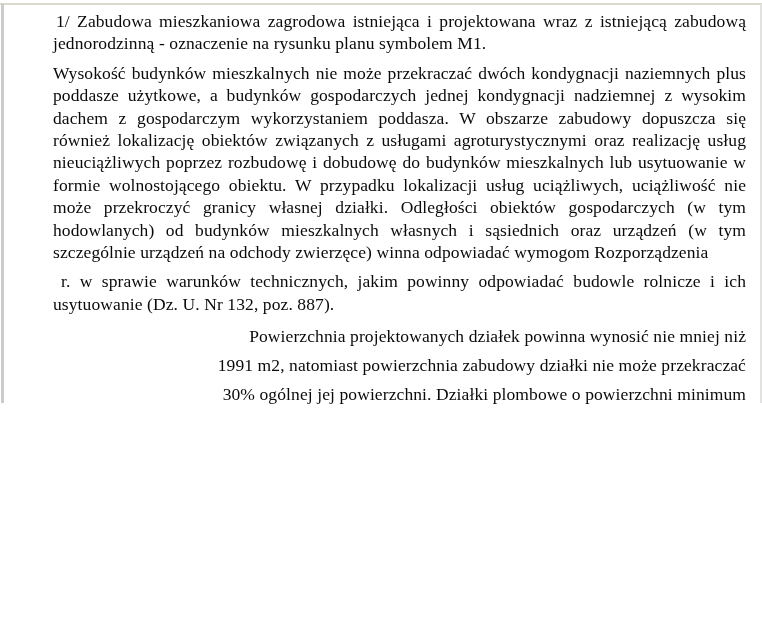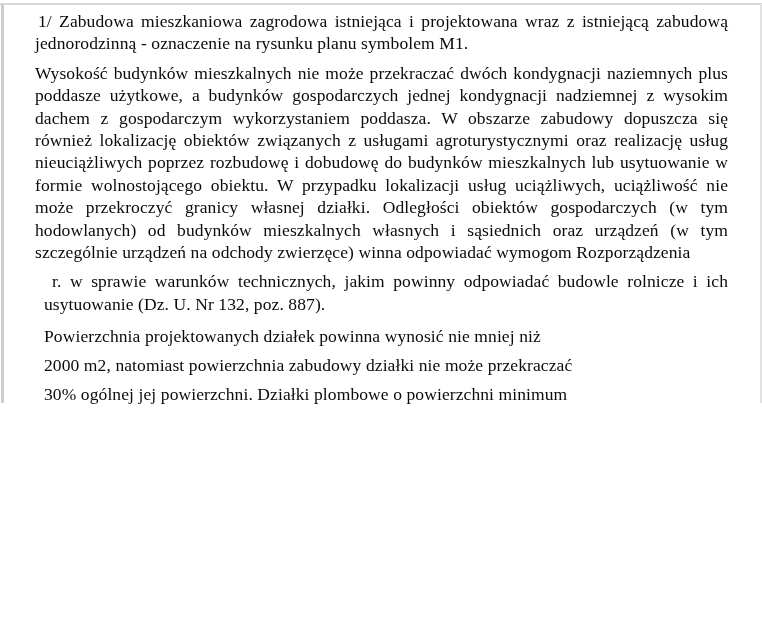--- a/index.html
+++ b/index.html
@@ -29,62 +29,62 @@
     background: #cccccc;
   }
   .scan-border-right {
     position: absolute;
     right: 0; top: 4px;
     width: 2px; height: 399px;
     background: #e2e2e0;
   }
   .page-text {
     position: absolute;
-    left: 35px;
+    left: 53px;
     top: 10px;
     width: 693px;
     font-size: 17.5px;
     line-height: 22.4px;
     letter-spacing: 0.1px;
   }
   .para {
     margin: 0 0 7px 0;
     text-align: justify;
     text-align-last: left;
   }
   .para-lead {
     text-indent: 3px;
   }
   .para-hanging {
-    margin-left: 9px;
     text-indent: 8px;
   }
   .spaced-block {
     margin-left: 9px;
     margin-top: 3px;
   }
   .spaced-line {
     line-height: 29px;
     white-space: nowrap;
+    text-align: right;
   }
 </style>
 </head>
 <body>
 
 <div class="scan-border-top"></div>
 <div class="scan-border-left"></div>
 <div class="scan-border-right"></div>
 
 <div class="page-text">
   <p class="para para-lead">1/ Zabudowa mieszkaniowa zagrodowa istniejąca i projektowana wraz z istniejącą zabudową jednorodzinną - oznaczenie na rysunku planu symbolem M1.</p>
 
 
   <p class="para">Wysokość budynków mieszkalnych nie może przekraczać dwóch kondygnacji naziemnych plus poddasze użytkowe, a budynków gospodarczych jednej kondygnacji nadziemnej z wysokim dachem z gospodarczym wykorzystaniem poddasza. W obszarze zabudowy dopuszcza się również lokalizację obiektów związanych z usługami agroturystycznymi oraz realizację usług nieuciążliwych poprzez rozbudowę i dobudowę do budynków mieszkalnych lub usytuowanie w formie wolnostojącego obiektu. W przypadku lokalizacji usług uciążliwych, uciążliwość nie może przekroczyć granicy własnej działki. Odległości obiektów gospodarczych (w tym hodowlanych) od budynków mieszkalnych własnych i sąsiednich oraz urządzeń (w tym szczególnie urządzeń na odchody zwierzęce) winna odpowiadać wymogom Rozporządzenia</p>
 
 
   <p class="para para-hanging">r. w sprawie warunków technicznych, jakim powinny odpowiadać budowle rolnicze i ich usytuowanie (Dz. U. Nr 132, poz. 887).</p>
 
   <div class="spaced-block">
     <div class="spaced-line">Powierzchnia projektowanych działek powinna wynosić nie mniej niż</div>
-    <div class="spaced-line">2000 m2, natomiast powierzchnia zabudowy działki nie może przekraczać</div>
+    <div class="spaced-line">1991 m2, natomiast powierzchnia zabudowy działki nie może przekraczać</div>
     <div class="spaced-line">30% ogólnej jej powierzchni. Działki plombowe o powierzchni minimum</div>
   </div>
 </div>
 
 </body></html>

